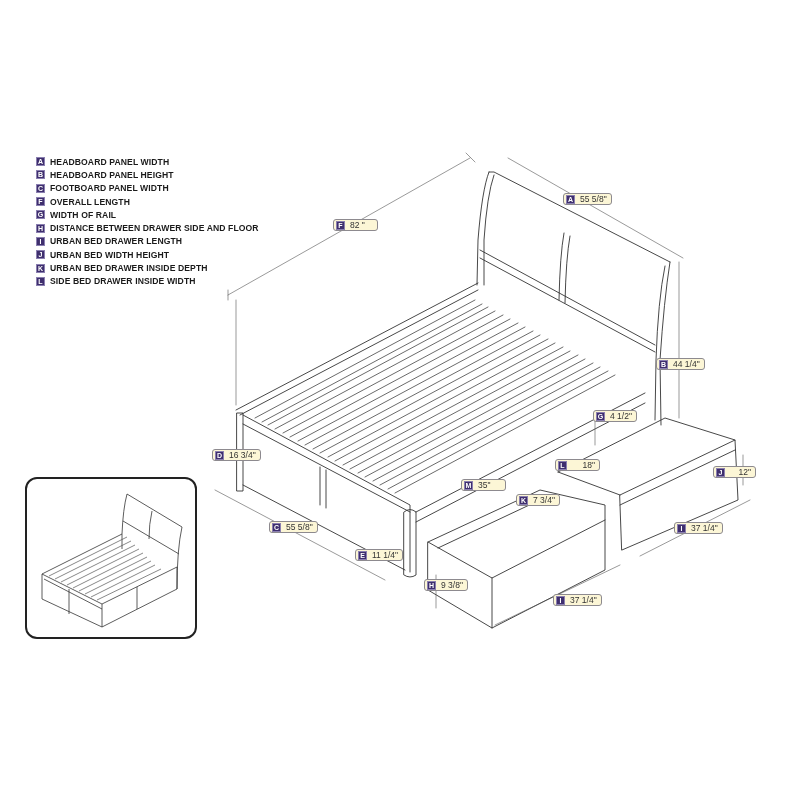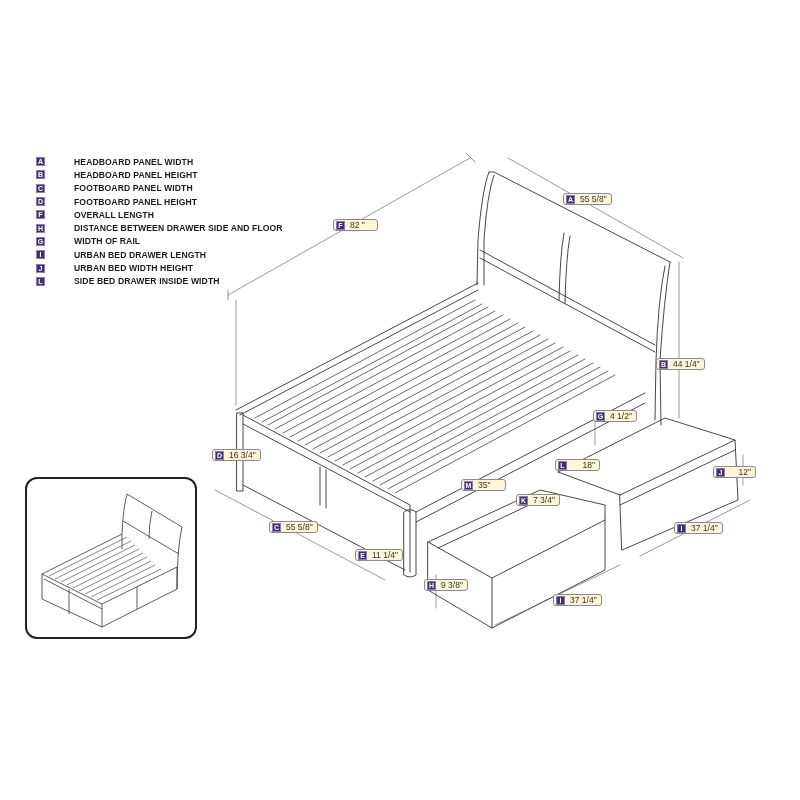--- a/index.html
+++ b/index.html
@@ -1,18 +1,18 @@
 <!DOCTYPE html>
 <html><head>
 <meta charset="utf-8">
 <style>
   html, body { margin:0; padding:0; background:#ffffff; }
   body { width:800px; height:800px; position:relative; overflow:hidden; font-family:"Liberation Sans", sans-serif; }
   .legend { position:absolute; left:36px; top:155px; }
-  .legend-item { display:flex; align-items:center; height:13.3px;gap:24px; }
+  .legend-item { display:flex; align-items:center; height:13.3px; }
   .legend-badge { width:9px; height:9px; background:#3f2f6e; color:#fff; font-size:7px; font-weight:bold; display:flex; align-items:center; justify-content:center; margin-right:5px; box-sizing:border-box; border:1px solid #8a7fb0; }
   .legend-text { font-size:8.6px; font-weight:bold; color:#1a1a1a; letter-spacing:0.1px; white-space:nowrap; }
   .drawing { position:absolute; left:0; top:0; width:800px; height:800px; }
   .dim { position:absolute; display:flex; align-items:center; background:#fcf6d6; border:1px solid #8d8a8f; border-radius:3px; height:12px; padding:0 4px 0 2px; box-sizing:border-box; }
   .dim-badge { width:9px; height:9px; background:#3f2f6e; color:#fff; font-size:7px; font-weight:bold; display:flex; align-items:center; justify-content:center; margin-right:5px; border:1px solid #8a7fb0; box-sizing:border-box; }
   .dim-value { font-size:8.5px; color:#333; white-space:nowrap; }
   .thumb { position:absolute; left:25px; top:477px; width:172px; height:162px; border:2.5px solid #222; border-radius:12px; box-sizing:border-box; background:#fff; }
 </style>
 </head>
 <body>
@@ -24,42 +24,42 @@
     </div>
   <div class="legend-item">
       <span class="legend-badge">B</span>
       <span class="legend-text">HEADBOARD PANEL HEIGHT</span>
     </div>
   <div class="legend-item">
       <span class="legend-badge">C</span>
       <span class="legend-text">FOOTBOARD PANEL WIDTH</span>
     </div>
   <div class="legend-item">
-      <span class="legend-badge">D</span>
-      <span class="legend-text">FOOTBOARD PANEL HEIGHT</span>
-    </div>
-  <div class="legend-item">
       <span class="legend-badge">F</span>
       <span class="legend-text">OVERALL LENGTH</span>
     </div>
   <div class="legend-item">
+      <span class="legend-badge">G</span>
+      <span class="legend-text">WIDTH OF RAIL</span>
+    </div>
+  <div class="legend-item">
       <span class="legend-badge">H</span>
       <span class="legend-text">DISTANCE BETWEEN DRAWER SIDE AND FLOOR</span>
     </div>
   <div class="legend-item">
-      <span class="legend-badge">G</span>
-      <span class="legend-text">WIDTH OF RAIL</span>
-    </div>
-  <div class="legend-item">
       <span class="legend-badge">I</span>
       <span class="legend-text">URBAN BED DRAWER LENGTH</span>
     </div>
   <div class="legend-item">
       <span class="legend-badge">J</span>
       <span class="legend-text">URBAN BED WIDTH HEIGHT</span>
+    </div>
+  <div class="legend-item">
+      <span class="legend-badge">K</span>
+      <span class="legend-text">URBAN BED DRAWER INSIDE DEPTH</span>
     </div>
   <div class="legend-item">
       <span class="legend-badge">L</span>
       <span class="legend-text">SIDE BED DRAWER INSIDE WIDTH</span>
     </div>
 </div>
 
 <svg class="drawing" viewBox="0 0 800 800" width="800" height="800">
   <g fill="none" stroke="#333" stroke-width="0.9" stroke-linejoin="round" stroke-linecap="round">
 

